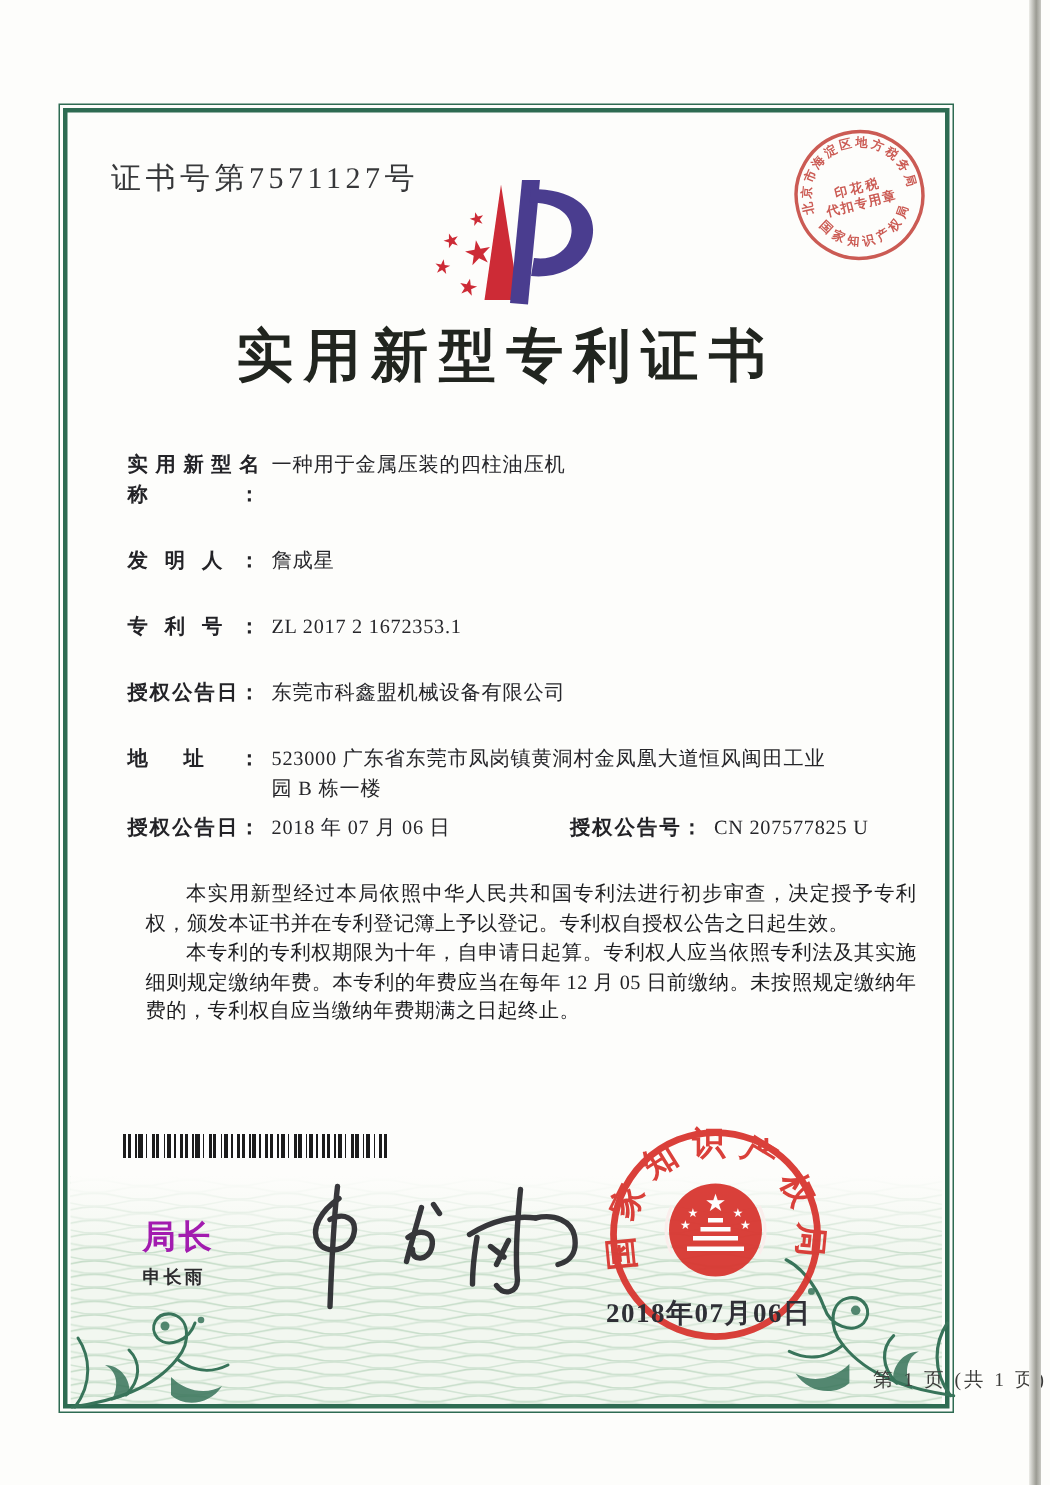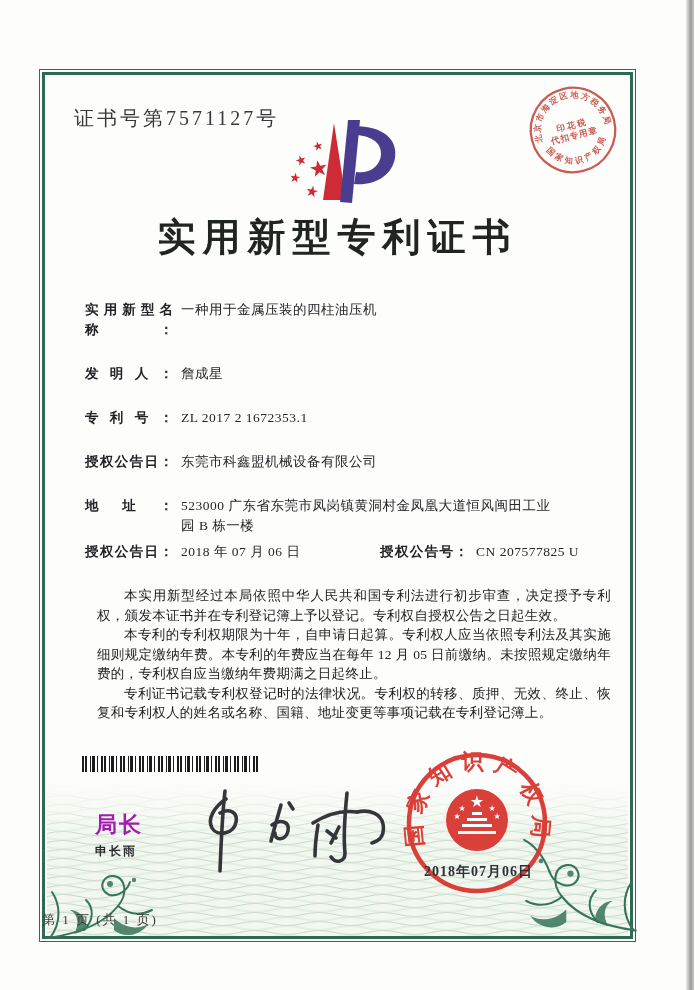--- a/index.html
+++ b/index.html
@@ -47,24 +47,24 @@
   }
   .waves{left:47px;top:784px;width:581px;height:152px;}
   .flourish-l{left:44px;top:842px;width:112px;height:100px;}
   .flourish-r{left:522px;top:822px;width:118px;height:120px;transform:scaleX(-1);}
   .signer-title{left:95px;top:810px;font-size:22px;font-weight:700;color:#a21caf;
     font-family:"Liberation Sans","DejaVu Sans",sans-serif;letter-spacing:2px;}
   .signer-name{left:95px;top:843px;font-size:12px;font-weight:700;color:#2c2c2e;
     font-family:"Liberation Sans","DejaVu Sans",sans-serif;letter-spacing:2px;}
   .signature{left:185px;top:783px;width:212px;height:96px;}
   .seal{left:398px;top:744px;width:158px;height:158px;opacity:.94;}
-  .seal-date{left:424px;top:863px;width:160px;font-size:14px;font-weight:600;
+  .seal-date{left:404px;top:863px;width:160px;font-size:18px;font-weight:600;
     letter-spacing:1px;color:#2f2f36;}
   .tax-stamp{left:525px;top:82px;width:96px;height:96px;opacity:.9;}
-  .footer{left:42px;top:911px;width:656px;text-align:left;font-size:13px;
+  .footer{left:42px;top:911px;width:656px;text-align:right;font-size:13px;
     letter-spacing:2px;color:#3c3c3a;}
   .scan-edge{left:686px;top:0;width:8px;height:990px;
     background:linear-gradient(90deg,#ececе8 0%,#9b9b93 60%,#c8c8c2 100%);
     background:linear-gradient(90deg,#ececE8,#9b9b93 60%,#c8c8c2);}
   svg text{font-family:"Liberation Serif","DejaVu Serif",serif;}
 </style>
 </head>
 <body>
 
 <svg class="abs waves" viewBox="0 0 581 152" aria-hidden="true">
@@ -164,21 +164,20 @@
     <span class="pair2">
       <span class="flabel">授权公告号：</span>
       <span class="fvalue">CN 207577825 U</span>
     </span>
   </div>
 </div>
 
 <div class="abs paras">
   <p>本实用新型经过本局依照中华人民共和国专利法进行初步审查，决定授予专利权，颁发本证书并在专利登记簿上予以登记。专利权自授权公告之日起生效。</p>
   <p>本专利的专利权期限为十年，自申请日起算。专利权人应当依照专利法及其实施细则规定缴纳年费。本专利的年费应当在每年 12 月 05 日前缴纳。未按照规定缴纳年费的，专利权自应当缴纳年费期满之日起终止。</p>
-  <p>专利证书记载专利权登记时的法律状况。专利权的转移、质押、无效、终止、恢复和专利权人的姓名或名称、国籍、地址变更等事项记载在专利登记簿上。</p>
 </div>
 
 <div class="abs barcode"></div>
 
 <div class="abs signer-title">局长</div>
 <div class="abs signer-name">申长雨</div>
 
 <svg class="abs signature" viewBox="0 0 212 96">
   <g stroke="#26262b" stroke-width="3.6" fill="none" stroke-linecap="round" stroke-linejoin="round" opacity="0.92">
     <path d="M40,8 C37,34 36,62 35,88"></path>

